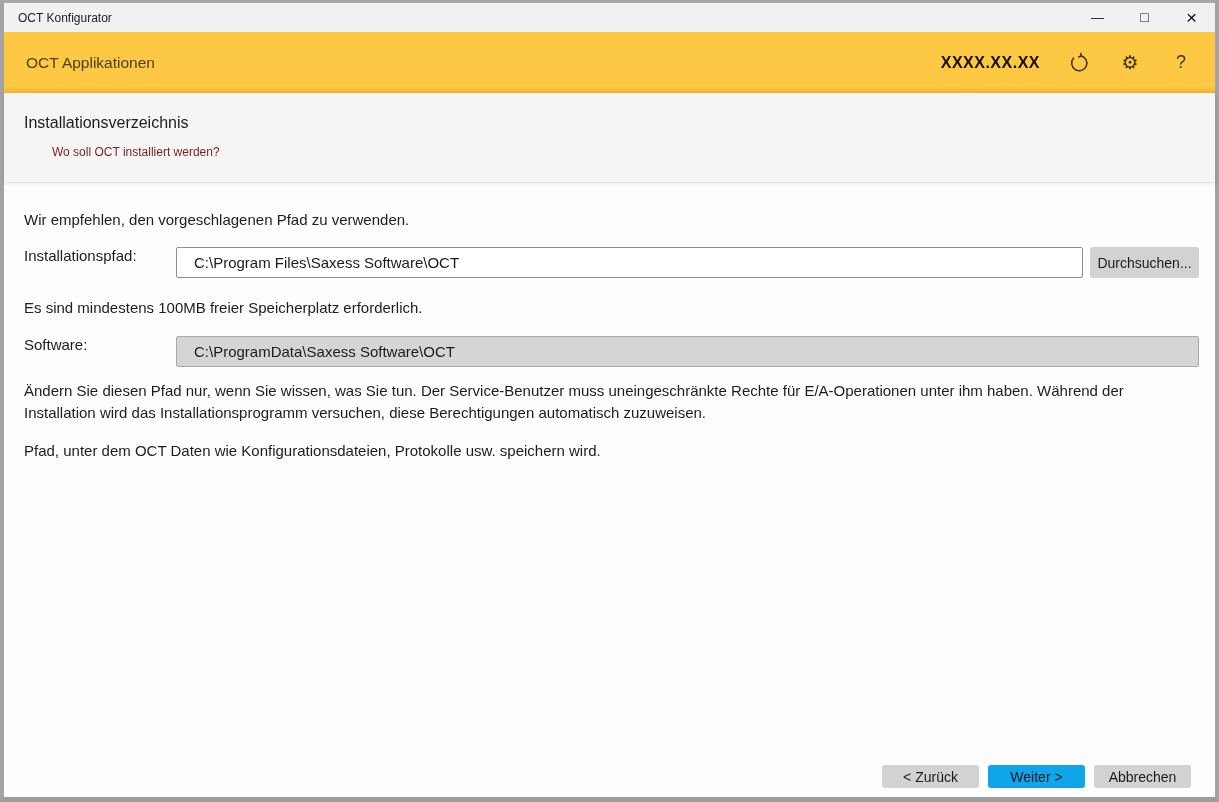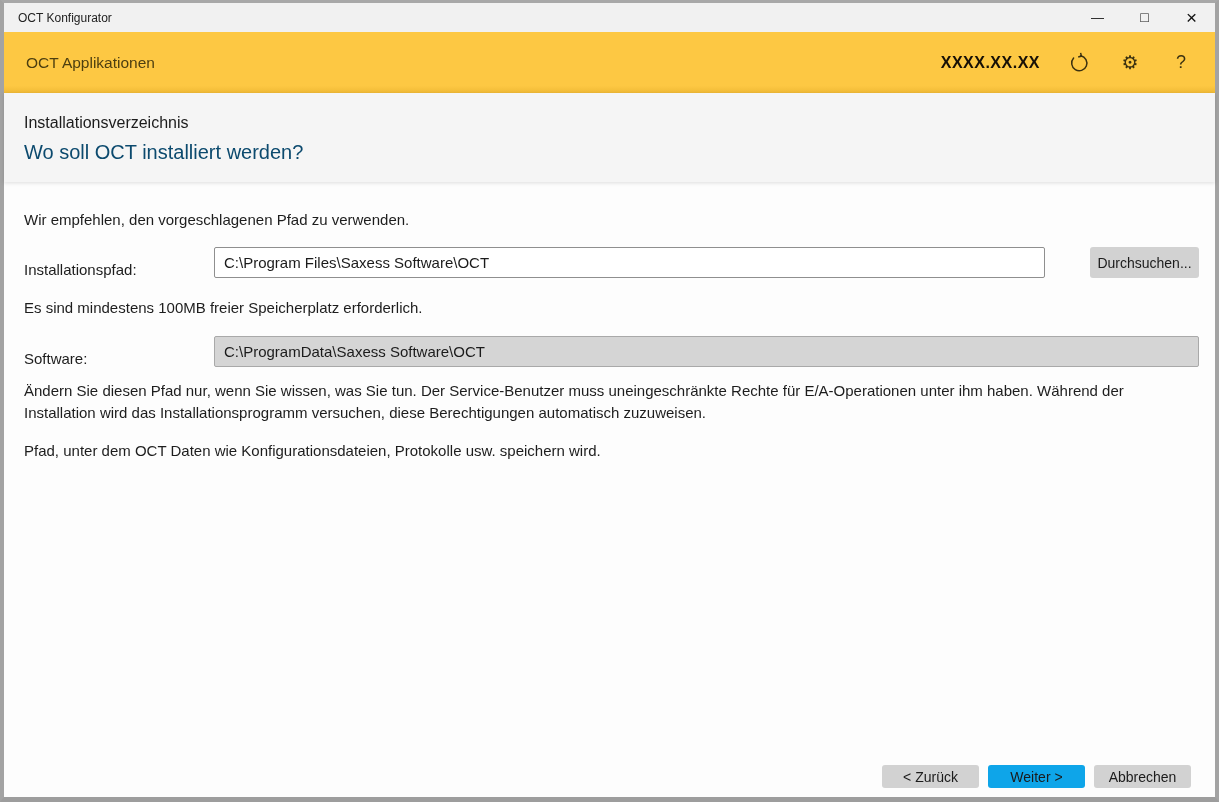--- a/index.html
+++ b/index.html
@@ -55,42 +55,42 @@
 
   
   .header {
     flex:0 0 89px;
     background:#f5f5f5;
     padding:13px 20px 0;
     box-shadow:0 1px 4px rgba(0,0,0,.13);
     position:relative; z-index:2;
   }
   .page-title { font-size:16px; font-weight:400; color:#1c1c1c; line-height:33px; }
-  .page-subtitle { font-size:20px; font-weight:400; color:#0c4a6e; line-height:21px; margin-top:3px; }
+  .page-subtitle { font-size:12px; font-weight:400; color:#7f1d1d; line-height:21px; margin-top:3px;margin-left:28px; }
 
   
   .main {
     flex:1; background:#fdfdfd;
     position:relative;
     padding:0 16px 0 20px;
   }
   .body-text { font-size:15px; color:#1d1d1d; line-height:22px; }
   .intro { margin-top:27px; }
   .note-space { margin-top:19px; }
   .note-data  { margin-top:16px; }
   .warning    { margin-top:13px; }
 
-  .form-row { display:flex; align-items:flex-end;gap:38px; }
+  .form-row { display:flex; align-items:flex-start; }
   .row-install { margin-top:16px; }
   .row-data    { margin-top:17px; }
   .field-label { flex:0 0 152px; font-size:15px; color:#1d1d1d; }
   .text-input {
     flex:1; height:31px;
     border:1px solid #8f8f8f; border-radius:2px;
-    padding:0 9px; font-size:15px; color:#1b1b1b;
+    padding:0 17px; font-size:15px; color:#1b1b1b;
     background:#fff; font-family:inherit;
   }
   .text-input:disabled {
     background:#d5d5d5; border-color:#a9a9a9; color:#1b1b1b; opacity:1;
   }
 
   .btn {
     height:31px; border:none; border-radius:3px;
     background:#d2d2d2; color:#1b1b1b;
     font-size:14px; font-family:inherit; cursor:default;

